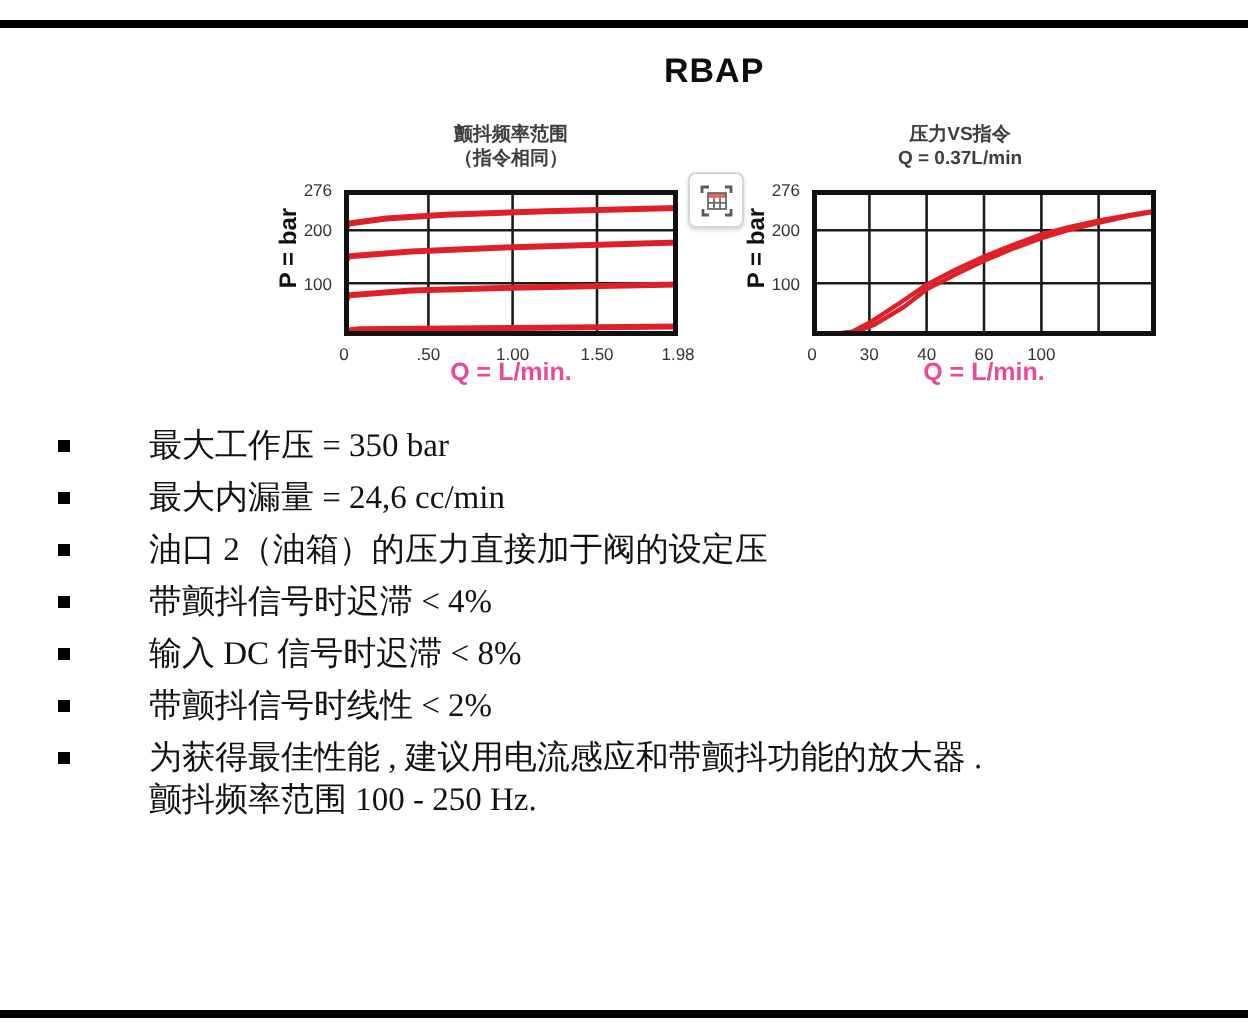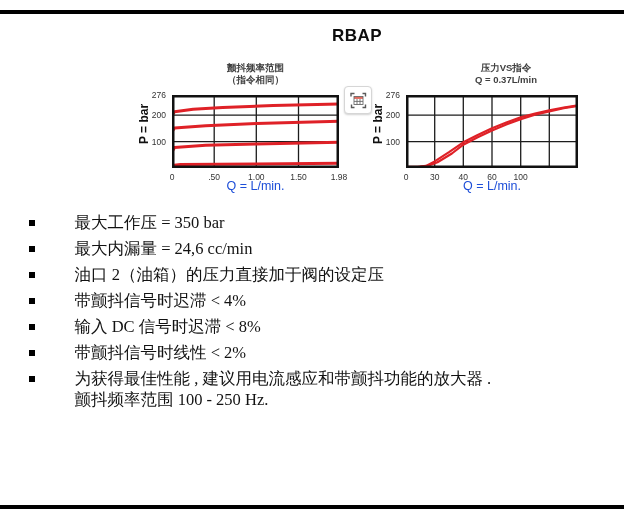--- a/index.html
+++ b/index.html
@@ -22,21 +22,21 @@
     font-size:9.5px;font-weight:bold;color:#3f3f3f;line-height:12px;white-space:nowrap;
   }
   .plot{position:absolute;left:44px;top:33px;display:block;}
   .ylabel{
     position:absolute;left:-14px;top:55px;width:60px;text-align:center;
     transform:rotate(-90deg);transform-origin:center;
     font-size:12px;font-weight:bold;color:#111;white-space:nowrap;
   }
   .xlabel{
     position:absolute;left:44px;top:117px;text-align:center;
-    font-size:12.5px;font-weight:normal;color:#1d4ed8;white-space:nowrap;
+    font-size:12.5px;font-weight:bold;color:#ec4899;white-space:nowrap;
   }
   .tick{position:absolute;font-size:8.5px;color:#333;line-height:10px;white-space:nowrap;}
   .tick-x{transform:translateX(-50%);}
   .tick-y{text-align:right;}
   .capture-btn{
     position:absolute;left:344px;top:86px;width:26px;height:26px;
     background:#fff;border:1px solid #d6d6d6;border-radius:4px;
     box-shadow:0 1px 2px rgba(0,0,0,.18);
     display:flex;align-items:center;justify-content:center;cursor:pointer;
   }
@@ -103,21 +103,21 @@
     <g stroke="#6a6a6a" stroke-width="0.9" fill="none">
       <rect x="4" y="4.5" width="9" height="8"></rect>
       <line x1="4" y1="9.4" x2="13" y2="9.4"></line>
       <line x1="7" y1="6.9" x2="7" y2="12.5"></line>
       <line x1="10" y1="6.9" x2="10" y2="12.5"></line>
     </g>
   </svg>
 </div>
 
 <div class="chart-group right">
-  <div class="chart-title" style="left:58px;width:172px;">
+  <div class="chart-title" style="left:32px;width:172px;">
     <div>压力VS指令</div>
     <div>Q = 0.37L/min</div>
   </div>
   <div class="ylabel">P = bar</div>
   <svg class="plot" width="172" height="73">
       <g stroke="#1c1c1c" stroke-width="1.3">
         <line x1="28.7" y1="0" x2="28.7" y2="73"></line>
         <line x1="57.3" y1="0" x2="57.3" y2="73"></line>
         <line x1="86.0" y1="0" x2="86.0" y2="73"></line>
         <line x1="114.7" y1="0" x2="114.7" y2="73"></line>

